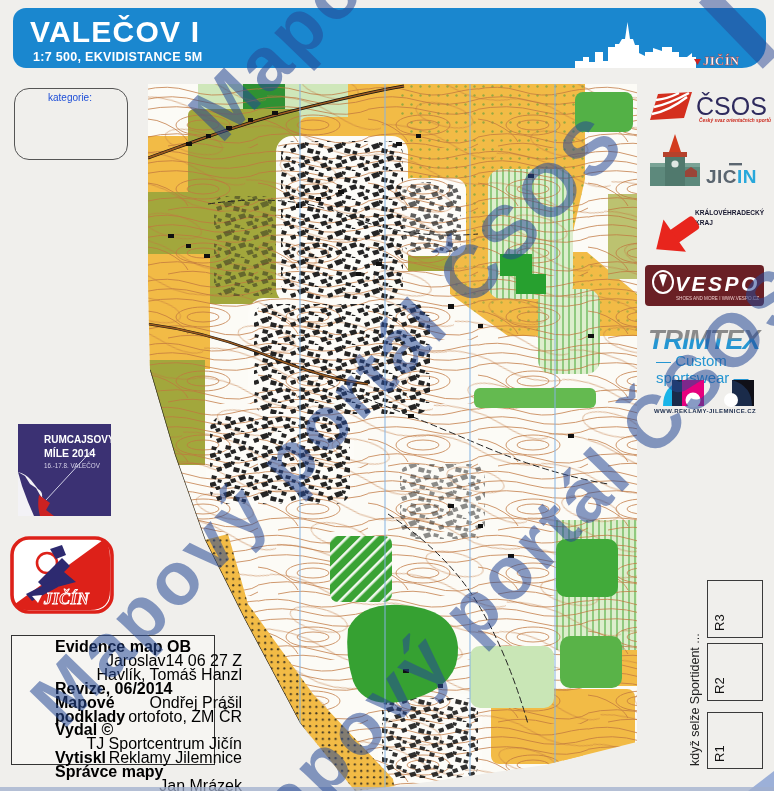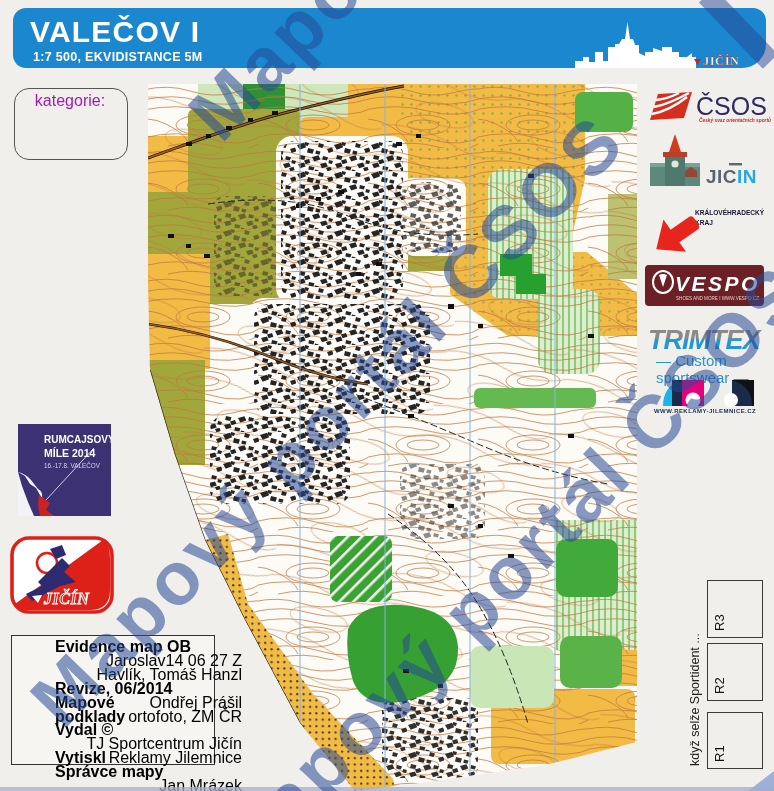--- a/index.html
+++ b/index.html
@@ -17,21 +17,21 @@
   <div class="abs" style="left:17px;top:7px;color:#fff;font-size:30px;font-weight:bold;letter-spacing:1.2px;">VALEČOV I</div>
   <div class="abs" style="left:20px;top:42px;color:#fff;font-size:12.5px;letter-spacing:0.3px;font-weight:bold;">1:7 500, EKVIDISTANCE 5M</div>
   <svg class="abs" style="left:557px;top:10px;" width="182" height="50" viewBox="0 0 182 50">
     <path fill="#fff" d="M5,50 L5,43 13,43 13,39 19,39 19,44 25,44 25,34 33,34 33,43 38,43 38,29 45,29 45,26 49,26 52,21 55,21 57.5,4 60,21 63,21 65,27 69,27 69,35 75,38 75,34 83,34 83,30 92,33 92,29 102,29 102,34 109,34 109,39 117,39 122,35 122,39 126,39 126,50 Z"></path>
     <text x="133" y="47" font-size="12.5" font-weight="bold" fill="#fdfdfd" stroke="#b03030" stroke-width="0.35" letter-spacing="0.5" font-family="Liberation Serif,serif">JIČÍN</text>
     <path fill="#cc2222" d="M124,41 l7,0 -3.5,6 z"></path>
   </svg>
 </div>
 
 <div class="abs" style="left:14px;top:88px;width:112px;height:70px;border:1.3px solid #555;border-radius:15px;"></div>
-<div class="abs" style="left:14px;top:92px;width:112px;text-align:center;font-size:16px;color:#a21caf;">kategorie:</div>
+<div class="abs" style="left:14px;top:92px;width:112px;text-align:center;font-size:10px;color:#1d4ed8;">kategorie:</div>
 
 <svg class="abs" style="left:148px;top:84px;" width="489" height="707" viewBox="0 0 489 707">
 <defs>
   <clipPath id="mclip">
         <polygon points="0,0 489,0 489,658 397,681 272,699 207,707 152,639 97,536 57,456 27,371 2,286 0,200"></polygon>
       </clipPath>
   <pattern id="ct" width="110" height="64" patternUnits="userSpaceOnUse">
     <g fill="none" stroke="#c0763e" stroke-width="1">
       <path d="M-5,6 Q20,0 42,7 T84,9 T115,5"></path>
       <path d="M-5,16 Q25,9 52,17 T115,14"></path>

